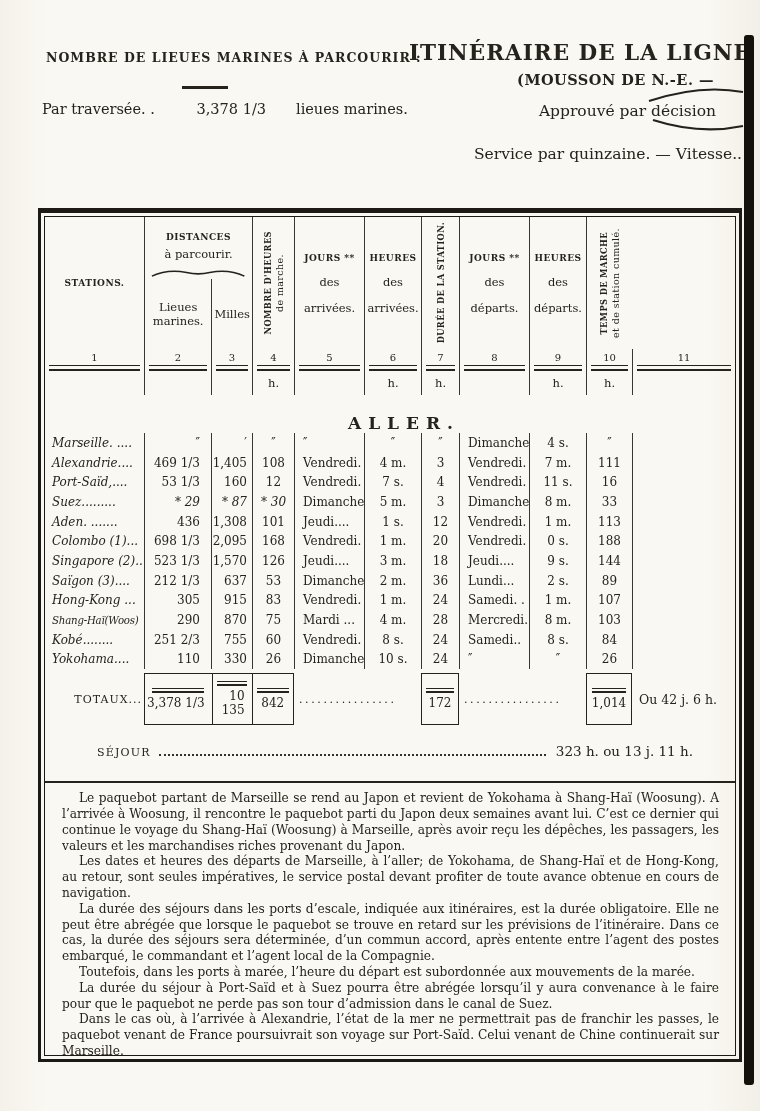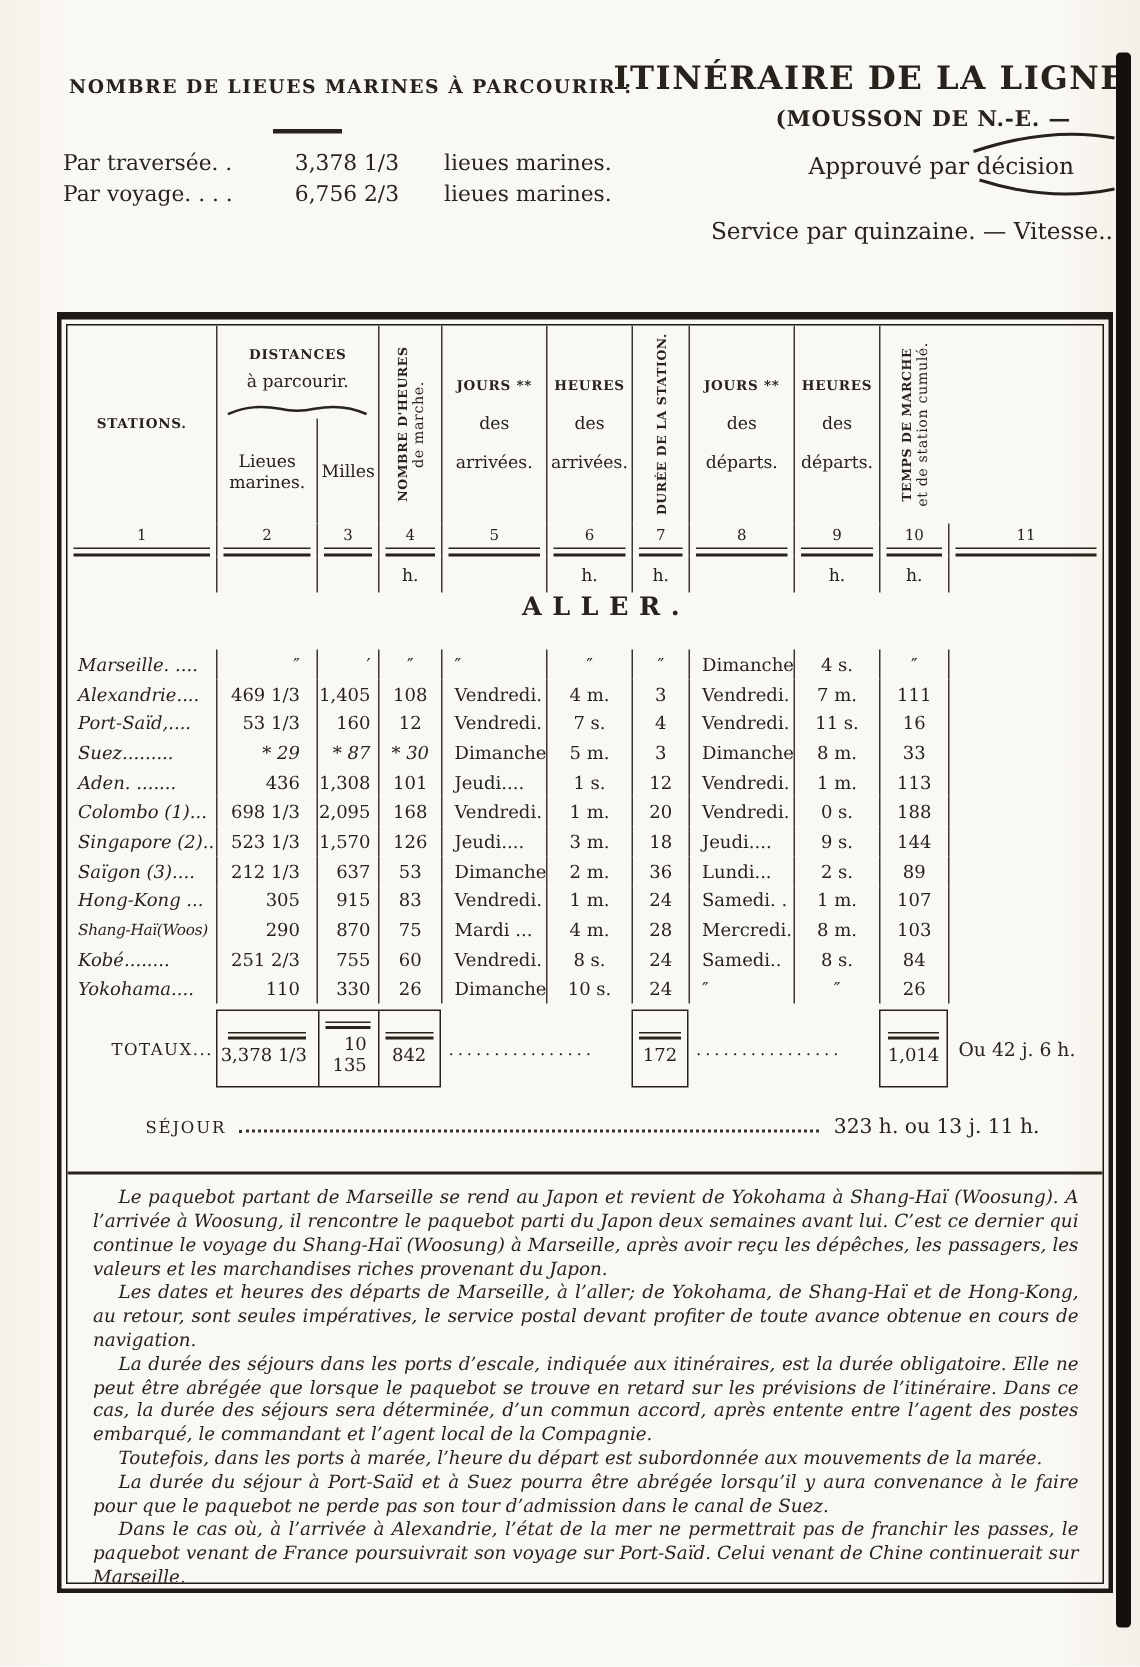--- a/index.html
+++ b/index.html
@@ -54,21 +54,21 @@
   .numrow{display:grid;grid-template-columns:var(--cols);height:22px;}
   .numrow>.nc{border-left:1px solid var(--rule);display:flex;flex-direction:column;justify-content:flex-end;}
   .numrow>.nc:first-child{border-left:none;}
   .num{text-align:center;font-size:10px;line-height:11px;}
   .nrule{height:6px;border-top:1.4px solid var(--ink);border-bottom:2.6px solid var(--ink);margin:2px 4px 0;}
   
   .hrow{display:grid;grid-template-columns:var(--cols);height:24px;}
   .hrow>.c{border-left:1px solid var(--rule);display:flex;align-items:center;justify-content:center;font-size:11.5px;}
   .hrow>.c:first-child{border-left:none;}
   
-  .aller{height:38px;display:flex;align-items:flex-start;justify-content:center;padding-left:28px;}
+  .aller{height:38px;display:flex;align-items:flex-end;justify-content:center;padding-left:28px;}
   .aller span{font-size:17px;font-weight:bold;letter-spacing:7px;}
   
   .trow{display:grid;grid-template-columns:var(--cols);height:19.7px;font-size:12px;white-space:nowrap;}
   .trow>.c{border-left:1px solid var(--rule);display:flex;align-items:center;overflow:hidden;}
   .trow>.c:first-child{border-left:none;font-style:italic;}
   .dc1{justify-content:flex-start;padding-left:7px;}
   .dc2{justify-content:flex-end;padding-right:11px;}
   .dc3{justify-content:flex-end;padding-right:5px;}
   .dc4,.dc6,.dc7,.dc9,.dc10{justify-content:center;}
   .dc5,.dc8{justify-content:flex-start;padding-left:8px;}
@@ -92,34 +92,31 @@
   .tdots-56{grid-column:5 / span 2;}
   .tdots-89{grid-column:8 / span 2;}
   .t-obs{grid-column:11;align-self:center;white-space:nowrap;font-size:12.5px;padding-left:7px;}
   
   .sejour{display:flex;align-items:baseline;height:34px;margin-top:10px;padding:8px 42px 0 52px;}
   .sejour-label{font-size:11px;letter-spacing:1.2px;}
   .leader{flex:1;border-bottom:2.6px dotted #34312a;margin:0 10px 3px 8px;}
   .sejour-value{font-size:13.5px;white-space:nowrap;}
   
   .notes-divider{border-top:2px solid var(--ink);margin-top:12px;}
-  .notes{padding:8px 16px 0 17px;font-size:12.2px;line-height:15.8px;text-align:justify;font-style:italic;}
+  .notes{padding:8px 16px 0 17px;font-size:12.2px;line-height:15.8px;text-align:justify;}
   .notes p{text-indent:17px;}
 </style>
 </head>
 <body>
 
 <div class="tl-heading">NOMBRE DE LIEUES MARINES À PARCOURIR :</div>
 <div class="tl-rule"></div>
 <div class="tl-rows">
   <div class="tl-row">
     <span class="tl-label">Par traversée. .</span><span class="tl-num">3,378 1/3</span><span class="tl-unit">lieues marines.</span>
-  </div>
-  <div class="tl-row">
-    <span class="tl-label">Par voyage. . . .</span><span class="tl-num">6,756 2/3</span><span class="tl-unit">lieues marines.</span>
   </div>
 </div>
 
 <div class="tr-title">ITINÉRAIRE DE LA LIGNE DE</div>
 <div class="tr-subtitle">(MOUSSON DE N.-E. —</div>
 <div class="tr-line1">Approuvé par décision</div>
 <div class="tr-line2">Service par quinzaine. — Vitesse..</div>
 <svg class="arc" style="left:648px;top:85px" width="96" height="20">
     <path d="M1,16 Q52,-1 95,7" fill="none" stroke="#25221c" stroke-width="2"></path>
   </svg>

